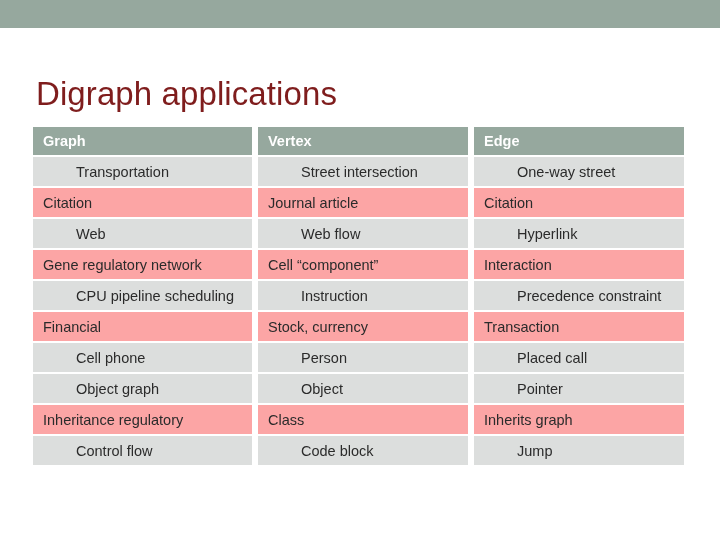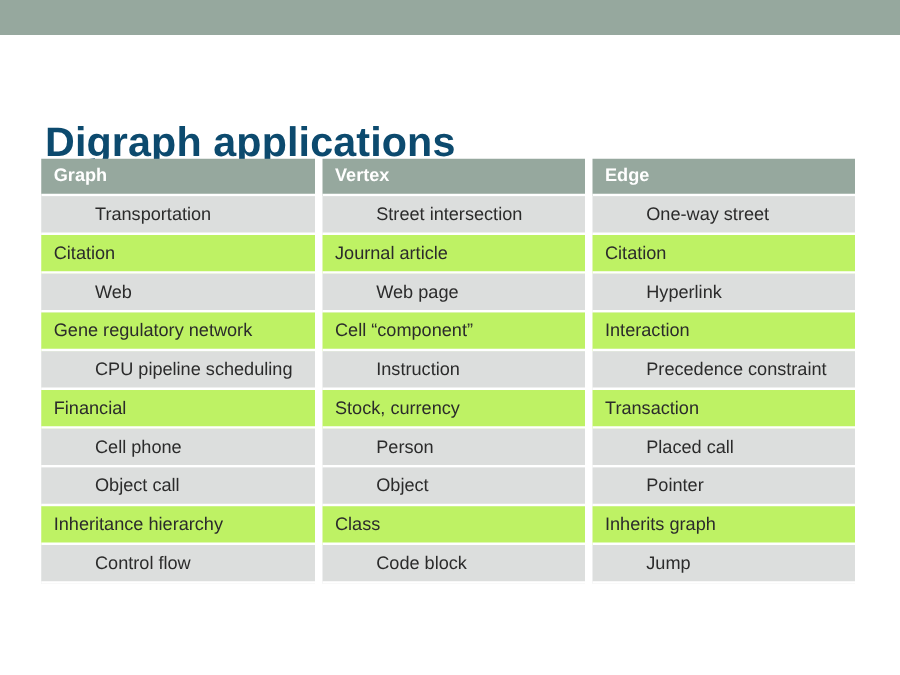--- a/index.html
+++ b/index.html
@@ -23,25 +23,25 @@
     top: 0;
     width: 720px;
     height: 28px;
     background: #96a89e;
   }
 
   
   .slide-title {
     position: absolute;
     left: 36px;
-    top: 72px;
+    top: 52px;
     font-size: 33px;
     line-height: 40px;
-    font-weight: bold;
-    color: #0c4a6e;
+    font-weight: normal;
+    color: #7f1d1d;
     letter-spacing: 0.1px;
     white-space: nowrap;
   }
 
   
   .table-wrap {
     position: absolute;
     left: 33px;
     top: 127px;
     width: 651px;
@@ -83,21 +83,21 @@
     margin-top: 32px;
   }
 
   
   table.apps-table tbody tr.band-dark td {
     background: #dcdedd;
     color: #2b2b2b;
     padding-left: 43px;
   }
   table.apps-table tbody tr.band-light td {
-    background: #bef264;
+    background: #fca5a5;
     color: #2b2b2b;
   }
   
   table.apps-table tbody tr td {
     border-bottom: 2px solid #ffffff;
   }
   table.apps-table thead th {
     border-bottom: 2px solid #ffffff;
   }
 </style>
@@ -137,21 +137,21 @@
       <tr class="band-light">
         <td>Citation</td>
         <td class="gapcell"></td>
         <td>Journal article</td>
         <td class="gapcell"></td>
         <td>Citation</td>
       </tr>
       <tr class="band-dark">
         <td>Web</td>
         <td class="gapcell"></td>
-        <td>Web page</td>
+        <td>Web flow</td>
         <td class="gapcell"></td>
         <td>Hyperlink</td>
       </tr>
       <tr class="band-light">
         <td>Gene regulatory network</td>
         <td class="gapcell"></td>
         <td>Cell “component”</td>
         <td class="gapcell"></td>
         <td>Interaction</td>
       </tr>
@@ -170,28 +170,28 @@
         <td>Transaction</td>
       </tr>
       <tr class="band-dark">
         <td>Cell phone</td>
         <td class="gapcell"></td>
         <td>Person</td>
         <td class="gapcell"></td>
         <td>Placed call</td>
       </tr>
       <tr class="band-dark">
-        <td>Object call</td>
+        <td>Object graph</td>
         <td class="gapcell"></td>
         <td>Object</td>
         <td class="gapcell"></td>
         <td>Pointer</td>
       </tr>
       <tr class="band-light">
-        <td>Inheritance hierarchy</td>
+        <td>Inheritance regulatory</td>
         <td class="gapcell"></td>
         <td>Class</td>
         <td class="gapcell"></td>
         <td>Inherits graph</td>
       </tr>
       <tr class="band-dark">
         <td>Control flow</td>
         <td class="gapcell"></td>
         <td>Code block</td>
         <td class="gapcell"></td>

